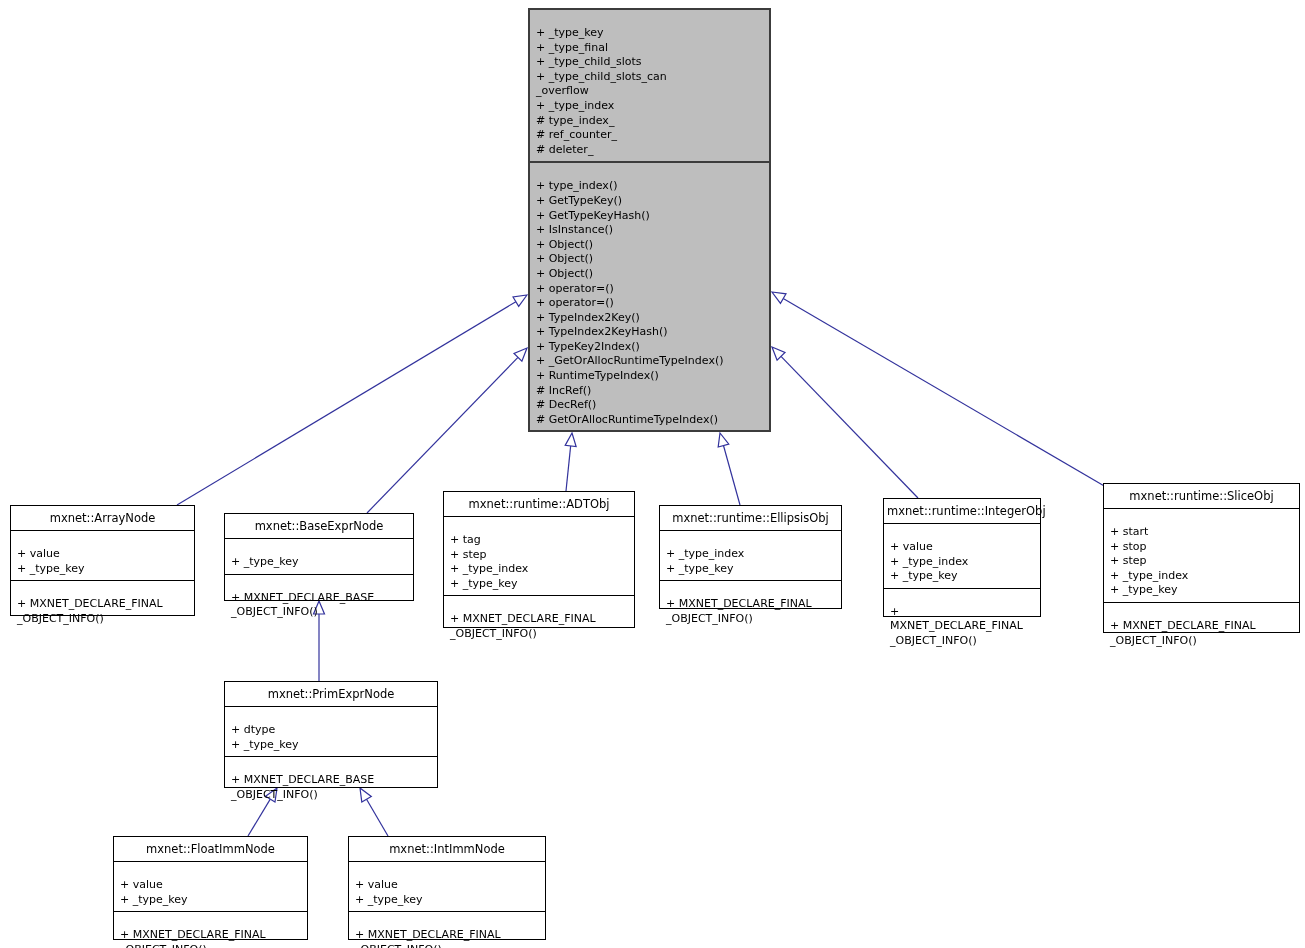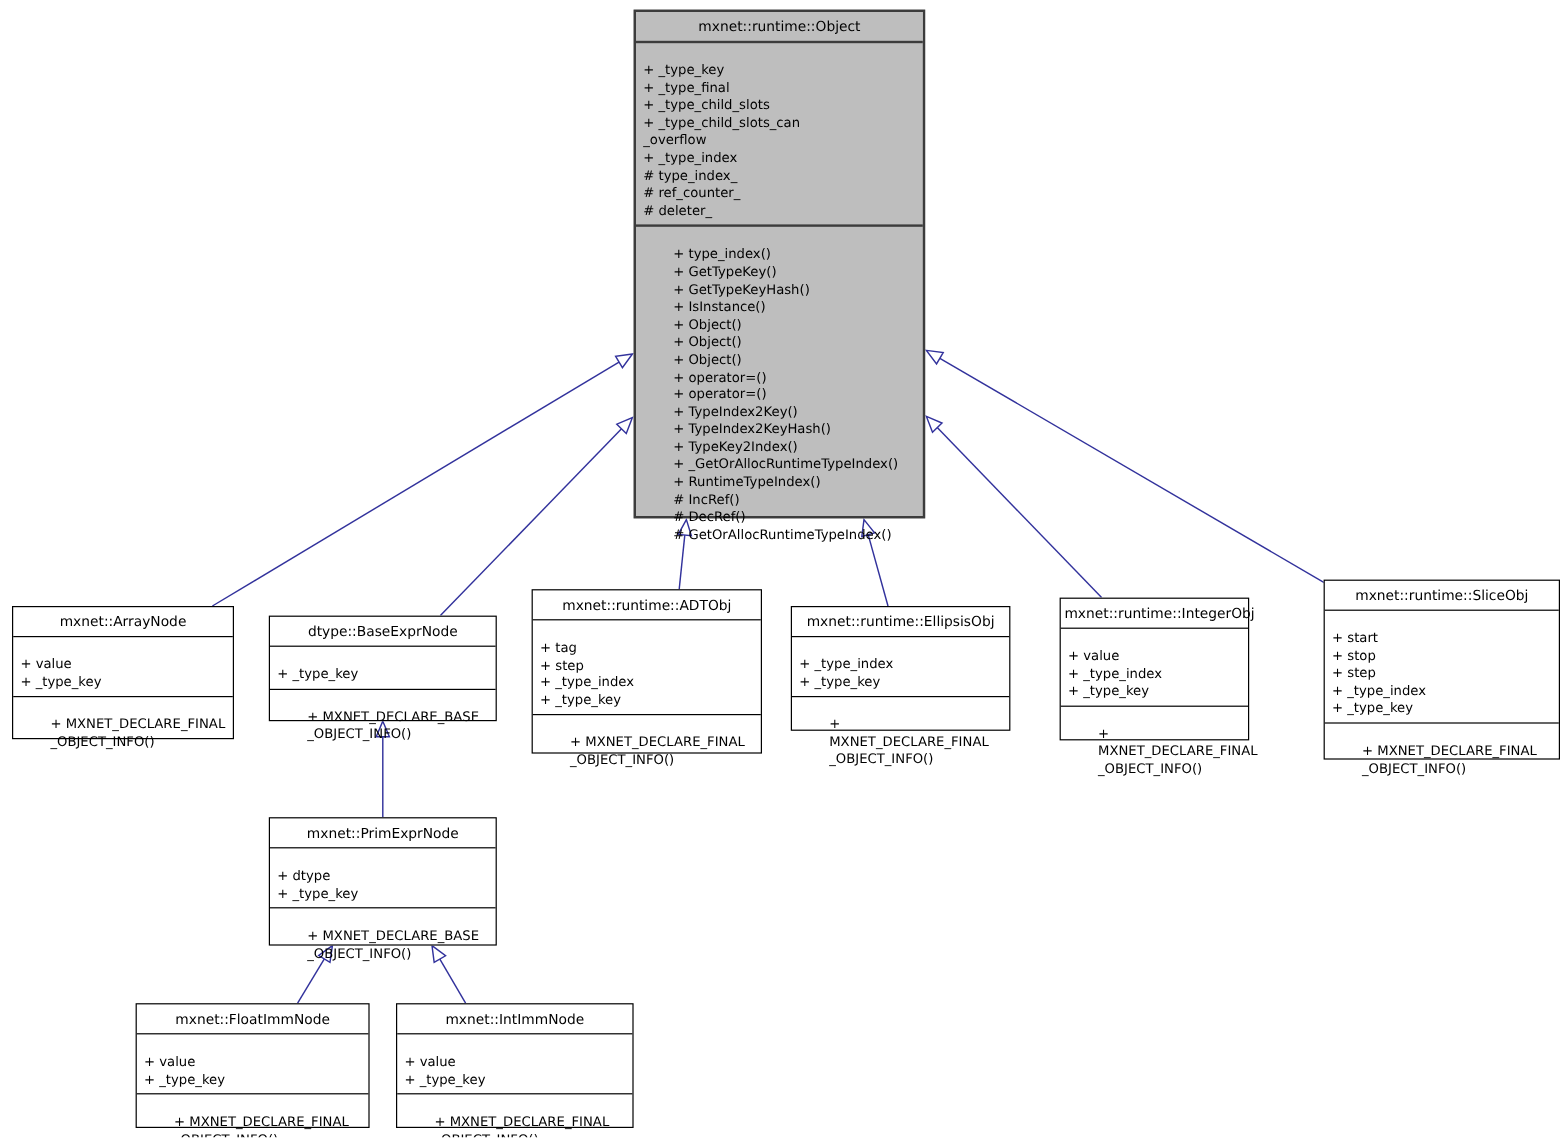--- a/index.html
+++ b/index.html
@@ -27,36 +27,36 @@
     white-space:nowrap;
   }
   .members{
     font-size:11px;
     line-height:14.6px;
     padding:16px 6px 4px 6px;
     white-space:pre-line;
     color:#000000;
   }
   .attrs{border-bottom:1px solid #000000;}
-  .methods{flex:1;margin-left:25px;}
+  .methods{flex:1;}
   
   .node.highlight{background:#bebebe;border:2px solid #3c3c3c;}
   .node.highlight .node-title{border-bottom:2px solid #3c3c3c;background:#bebebe;}
   .node.highlight .attrs{border-bottom:2px solid #3c3c3c;}
   
   #n-object  {left:528px;top:8px;  width:243px;height:424px;}
   #n-array   {left:10px; top:505px;width:185px;height:111px;}
   #n-base    {left:224px;top:513px;width:190px;height:88px;}
   #n-adt     {left:443px;top:491px;width:192px;height:137px;}
   #n-ellipsis{left:659px;top:505px;width:183px;height:104px;}
   #n-integer {left:883px;top:498px;width:158px;height:119px;}
   #n-slice   {left:1103px;top:483px;width:197px;height:150px;}
-  #n-prim    {left:224px;top:681px;width:190px;height:107px;justify-content:space-between;}
+  #n-prim    {left:224px;top:681px;width:214px;height:107px;justify-content:space-between;}
   #n-float   {left:113px;top:836px;width:195px;height:104px;}
-  #n-int     {left:330px;top:836px;width:198px;height:104px;}
+  #n-int     {left:348px;top:836px;width:198px;height:104px;}
 </style>
 </head>
 <body>
 
 <div class="canvas">
 
   <svg id="edges-svg" xmlns="http://www.w3.org/2000/svg">
       <g>
         <line x1="177" y1="505" x2="515.8525919657369" y2="301.68844482055783" stroke="#32329c" stroke-width="1.2"></line>
         <polygon points="527,295 518.6823186205883,306.4046559119768 513.0228653108855,296.97223372913885" fill="#ffffff" stroke="#32329c" stroke-width="1.2"></polygon>
@@ -89,21 +89,20 @@
         <line x1="248" y1="836" x2="270.27749668096743" y2="799.1269020452953" stroke="#32329c" stroke-width="1.2"></line>
         <polygon points="277,788 274.98503216166927,801.971038064886 265.5699612002656,796.2827660257046" fill="#ffffff" stroke="#32329c" stroke-width="1.2"></polygon>
       </g>
       <g>
         <line x1="388" y1="836" x2="366.5503233318131" y2="799.2291257116797" stroke="#32329c" stroke-width="1.2"></line>
         <polygon points="360,788 371.3011072867545,796.4578350712972 361.79953937687173,802.0004163520622" fill="#ffffff" stroke="#32329c" stroke-width="1.2"></polygon>
       </g>
     </svg>
 
   <div class="node highlight" id="n-object">
-    <div class="node-title">mxnet::runtime::Object</div>
     <div class="members attrs">+ _type_key
 + _type_final
 + _type_child_slots
 + _type_child_slots_can
 _overflow
 + _type_index
 # type_index_
 # ref_counter_
 # deleter_</div>
     <div class="members methods">+ type_index()
@@ -127,21 +126,21 @@
 
   <div class="node" id="n-array">
     <div class="node-title">mxnet::ArrayNode</div>
     <div class="members attrs">+ value
 + _type_key</div>
     <div class="members methods">+ MXNET_DECLARE_FINAL
 _OBJECT_INFO()</div>
   </div>
 
   <div class="node" id="n-base">
-    <div class="node-title">dtype::BaseExprNode</div>
+    <div class="node-title">mxnet::BaseExprNode</div>
     <div class="members attrs">+ _type_key</div>
     <div class="members methods">+ MXNET_DECLARE_BASE
 _OBJECT_INFO()</div>
   </div>
 
   <div class="node" id="n-adt">
     <div class="node-title">mxnet::runtime::ADTObj</div>
     <div class="members attrs">+ tag
 + step
 + _type_index

